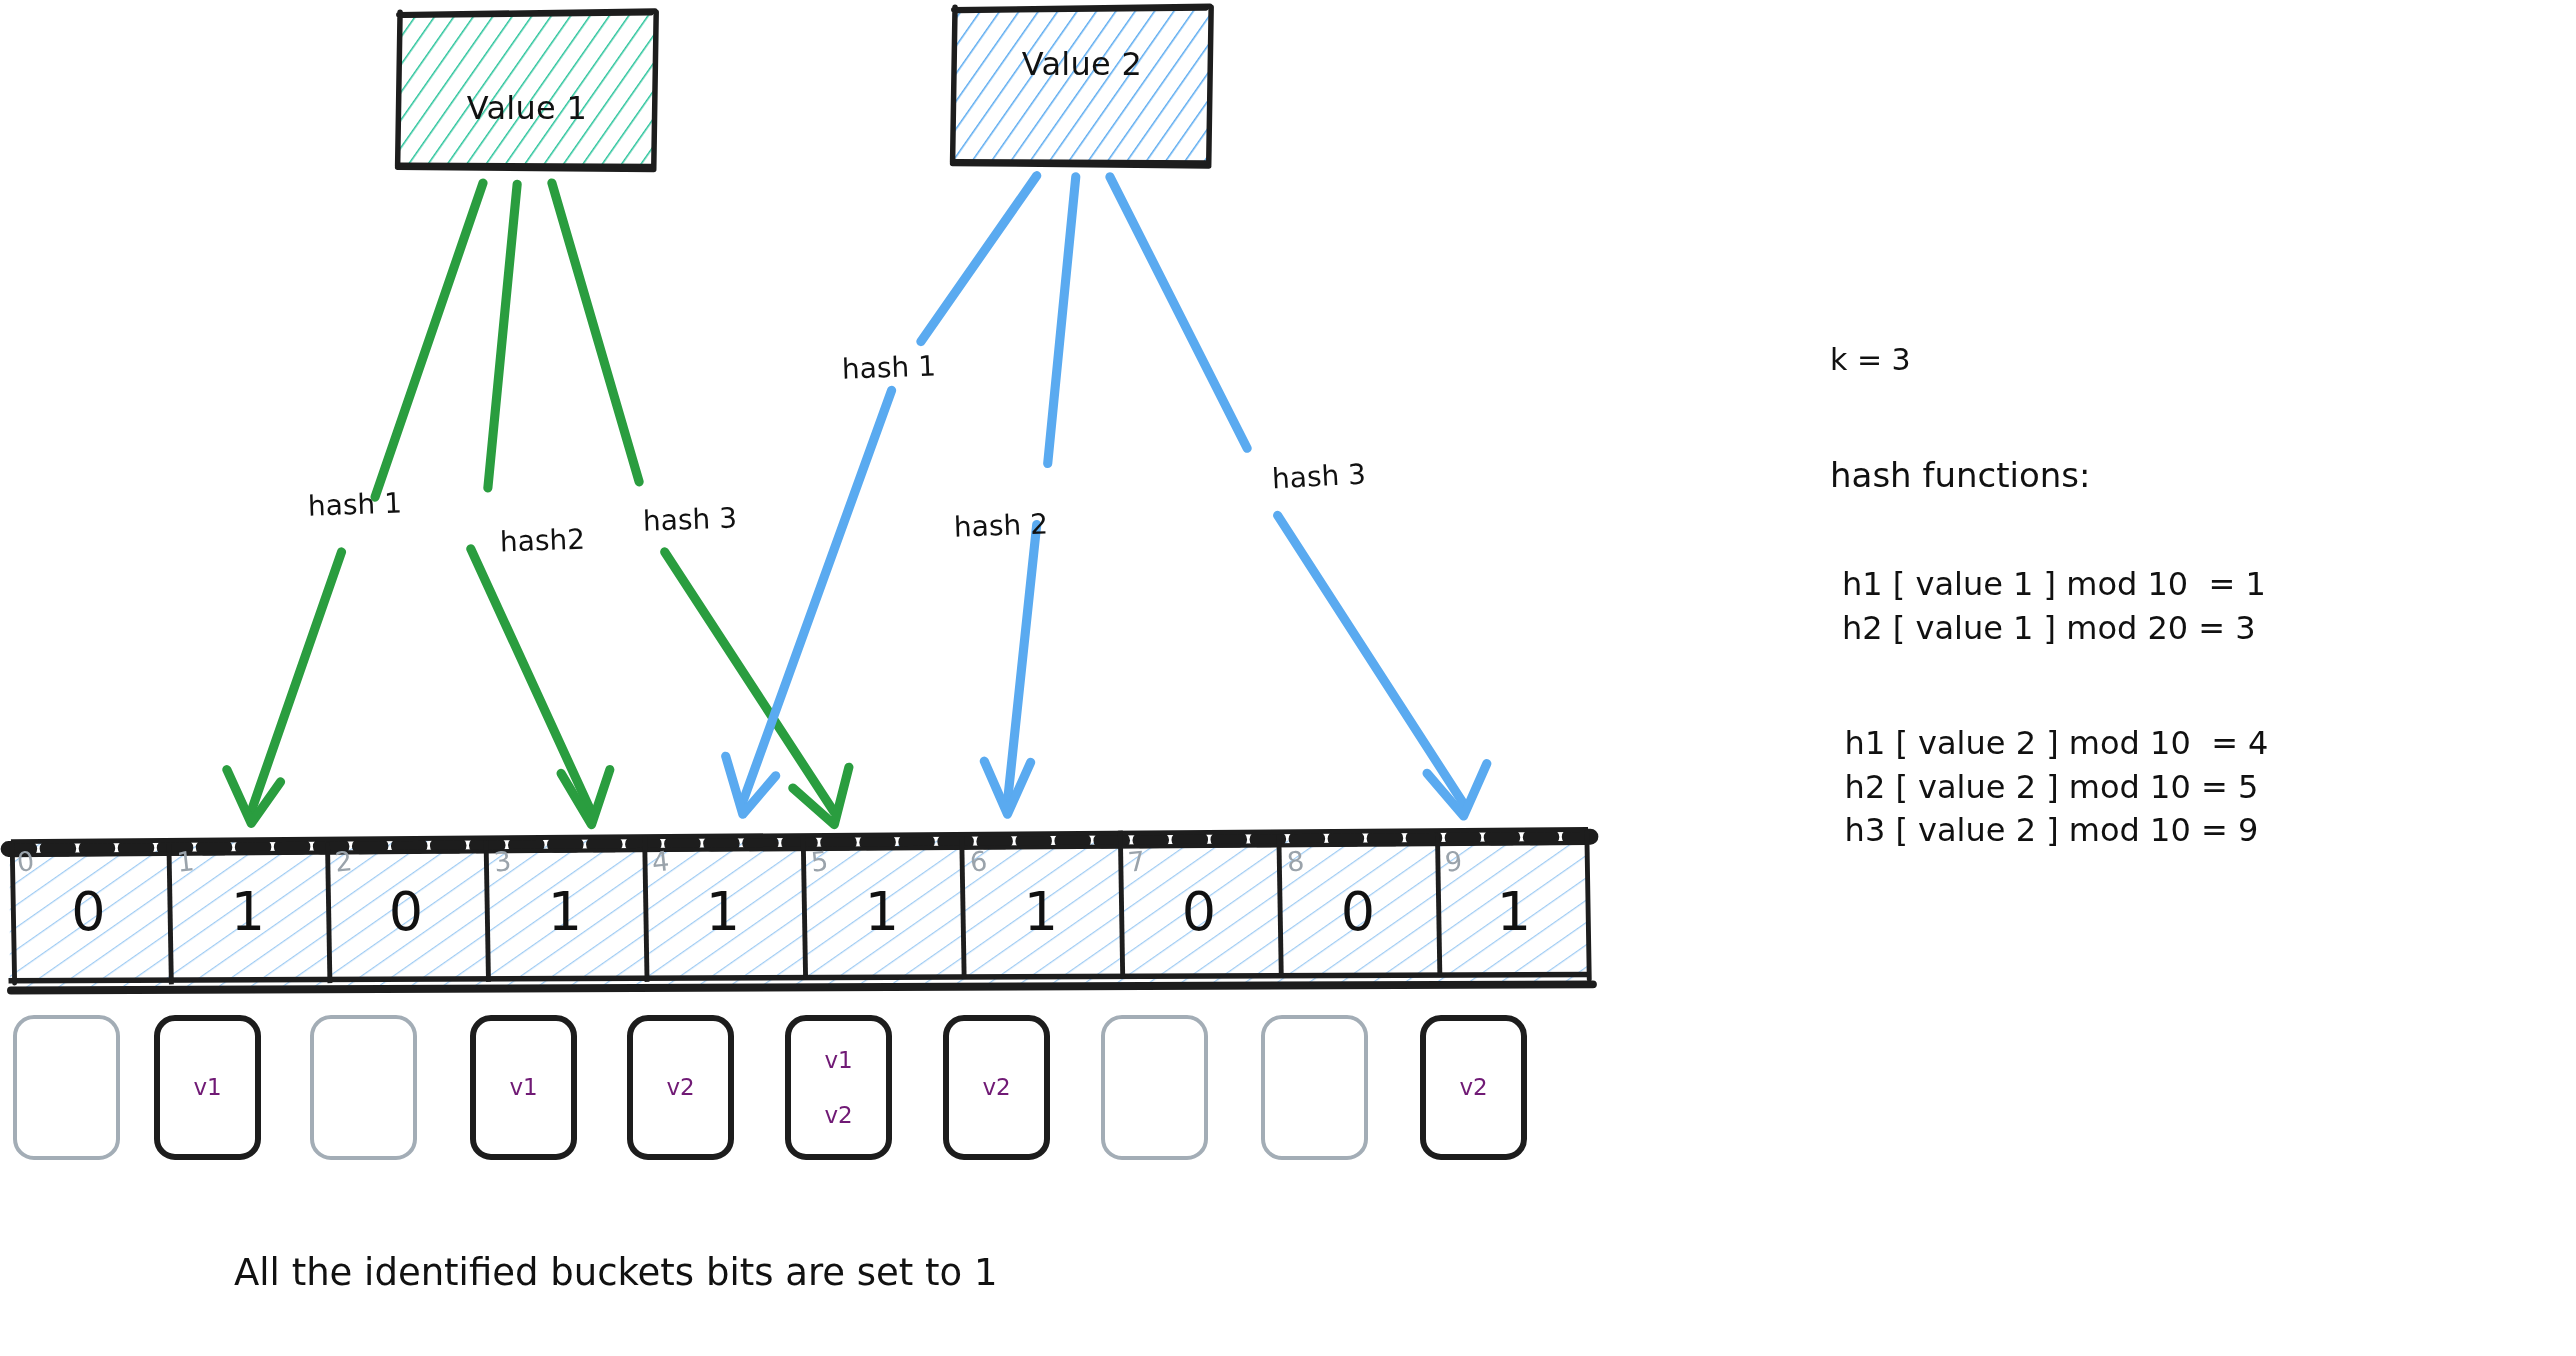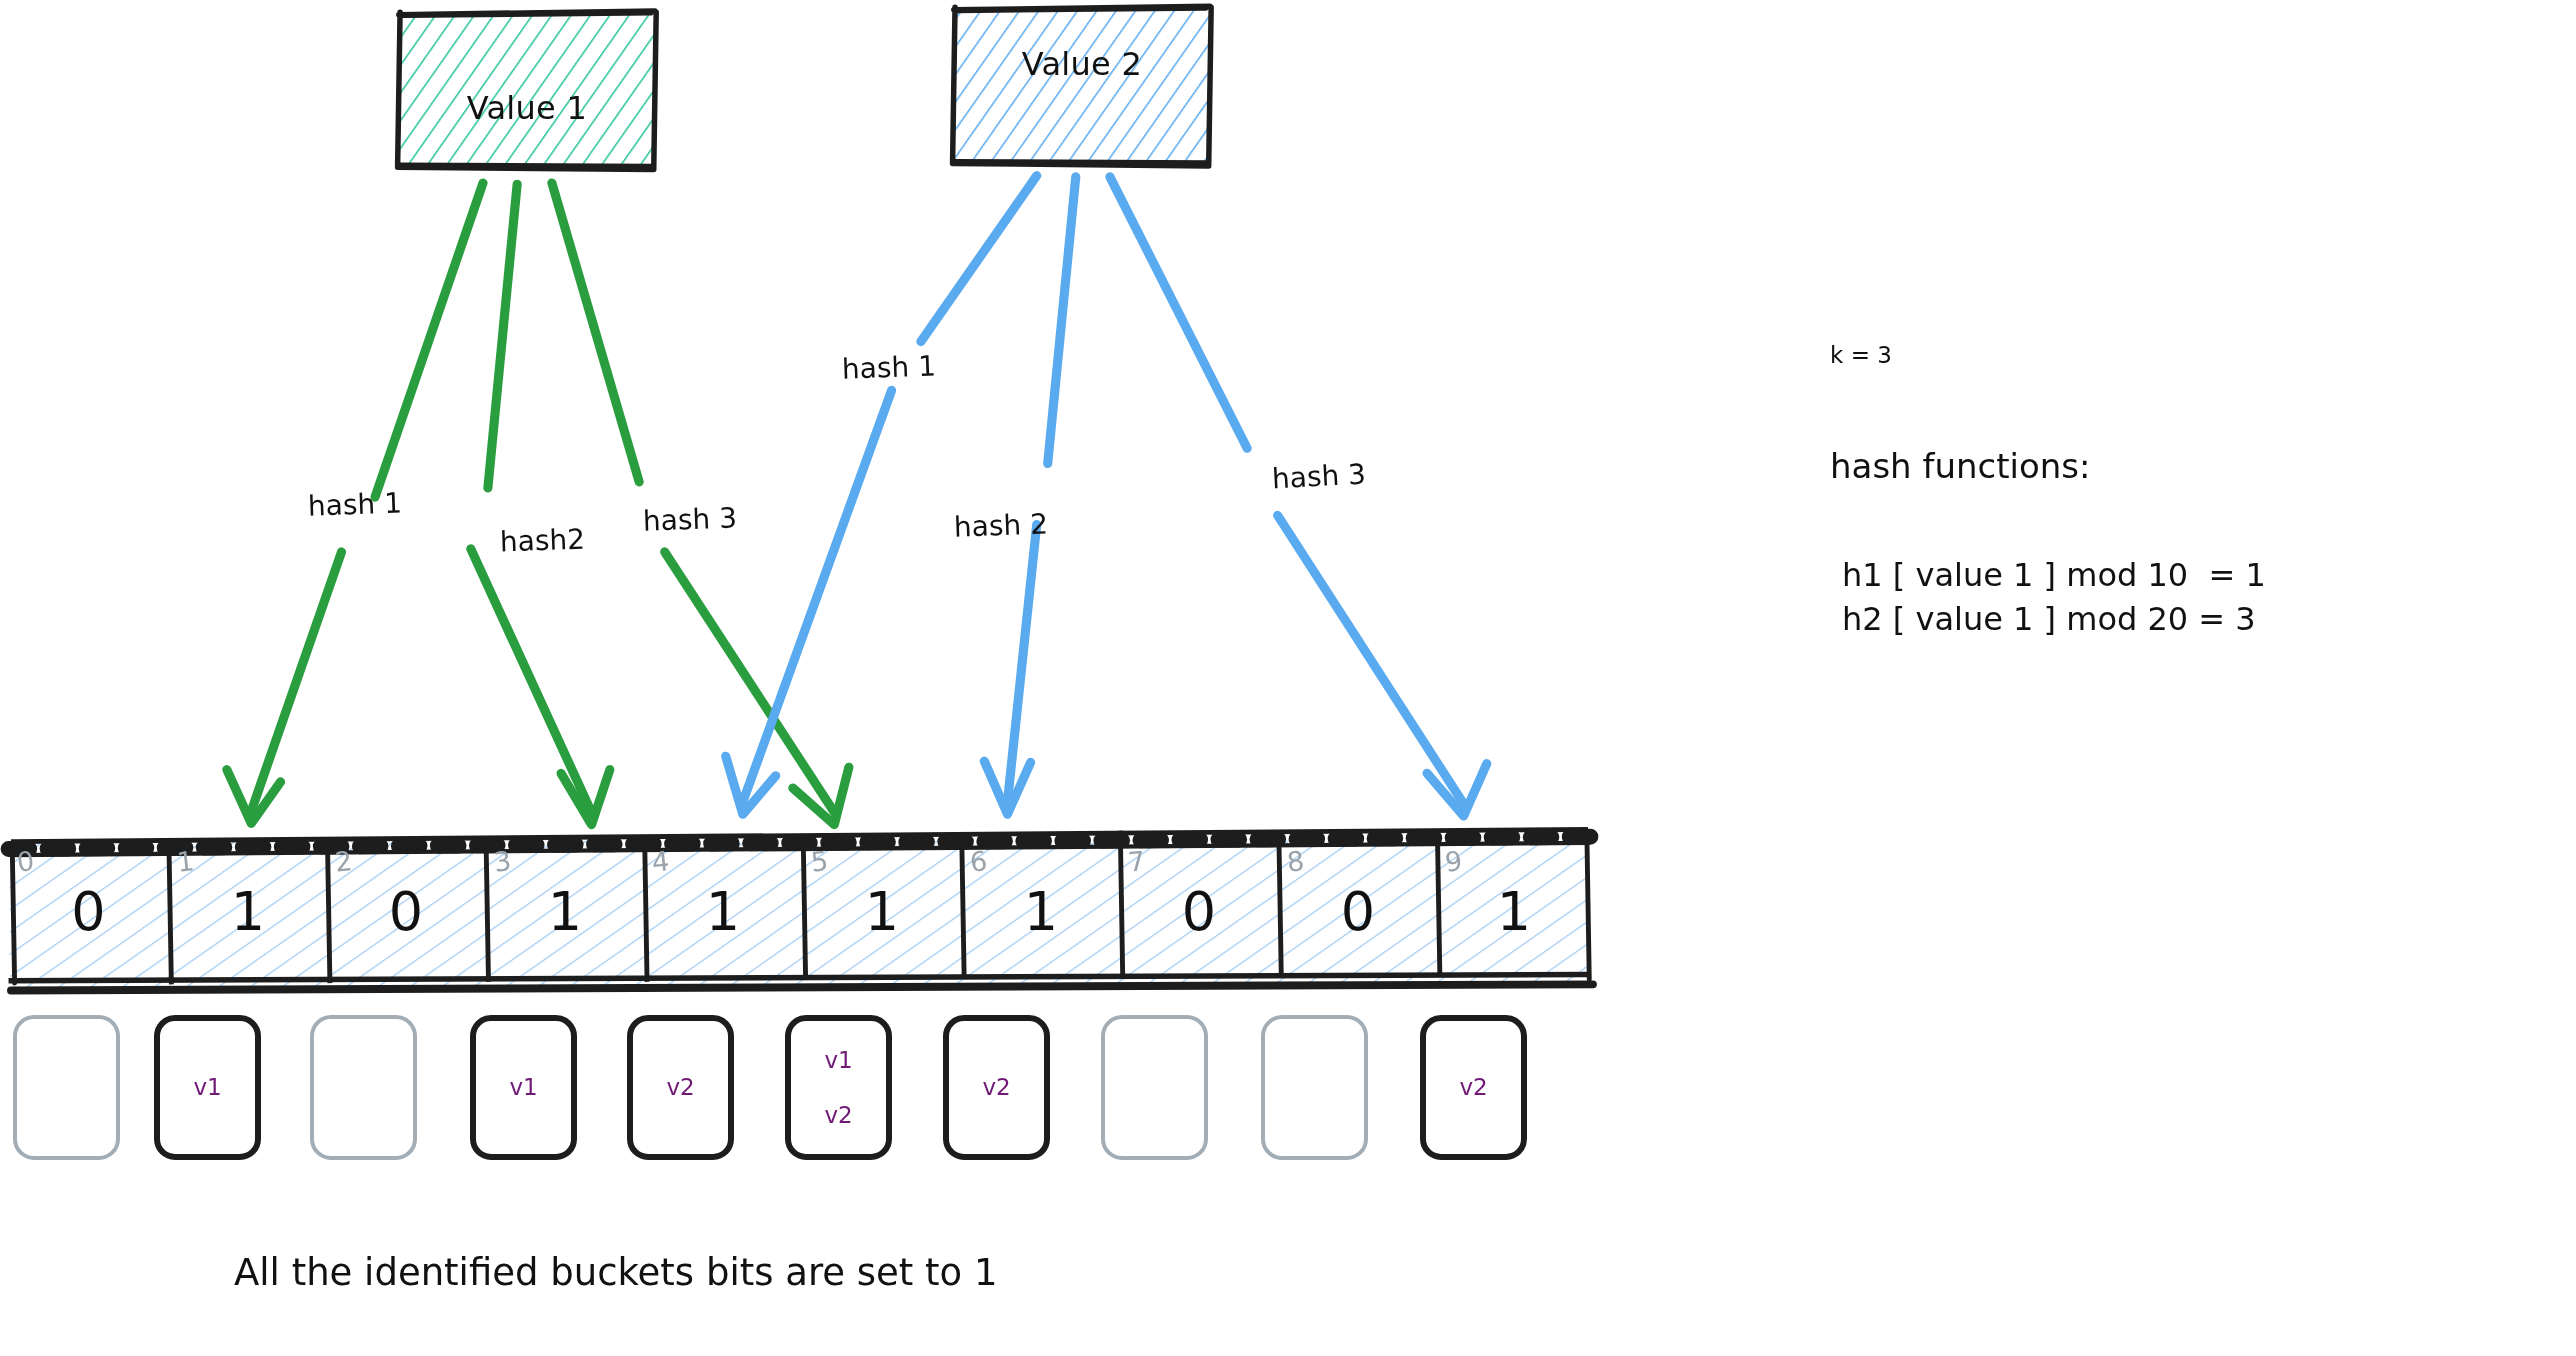--- a/index.html
+++ b/index.html
@@ -45,21 +45,21 @@
   .bucket.off{border:4.3px solid #a3adb6;}
   .bucket .tag{font-size:23px;color:#701a75;line-height:1.5;}
 
   
   #caption{
     position:absolute;left:218px;top:1251px;font-size:37px;color:#111;white-space:nowrap;margin-left:16px;
   }
 
   
   #panel{position:absolute;left:1830px;top:342px;width:720px;}
-  #panel .k{font-size:23px;color:#111;margin:0 0 78px 0;}
+  #panel .k{font-size:30px;color:#111;margin:0 0 78px 0;}
   #panel .hdr{font-size:34px;color:#111;margin:8px 0 68px 0;}
   #panel .eqgroup{margin:0 0 72px 12px;}
   #panel .eqgroup.indent{margin-left:14.6px;}
   #panel .eq{font-size:32px;color:#111;line-height:1.36;white-space:pre;}
 </style>
 </head>
 <body>
 
 <div class="stage">
 
@@ -228,16 +228,21 @@
 
   <div id="panel">
     <div class="k">k = 3</div>
     <div class="hdr">hash functions:</div>
 
     <div class="eqgroup">
       <div class="eq">h1 [ value 1 ] mod 10  = 1</div>
       <div class="eq">h2 [ value 1 ] mod 20 = 3</div>
     </div>
 
+    <div class="eqgroup indent">
+      <div class="eq">h1 [ value 2 ] mod 10  = 4</div>
+      <div class="eq">h2 [ value 2 ] mod 10 = 5</div>
+      <div class="eq">h3 [ value 2 ] mod 10 = 9</div>
+    </div>
   </div>
 
 </div>
 
 
 </body></html>

